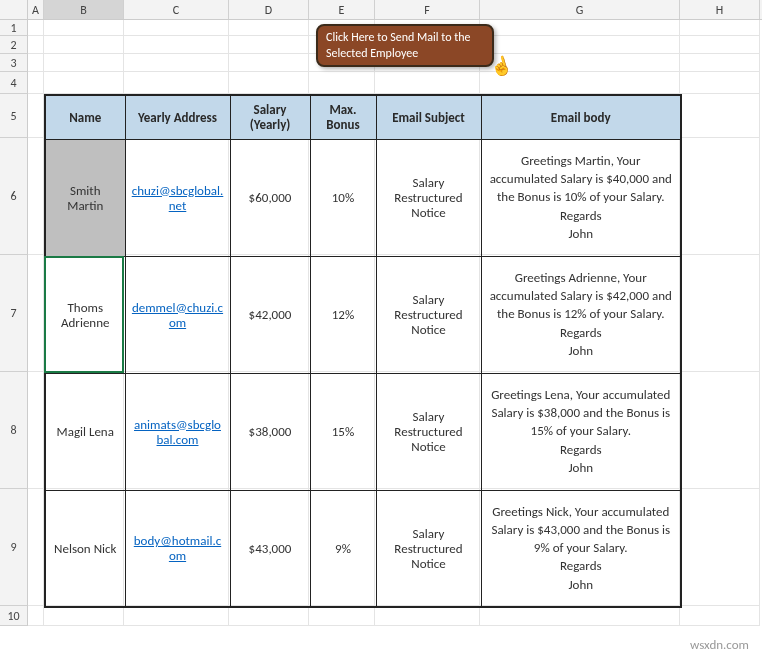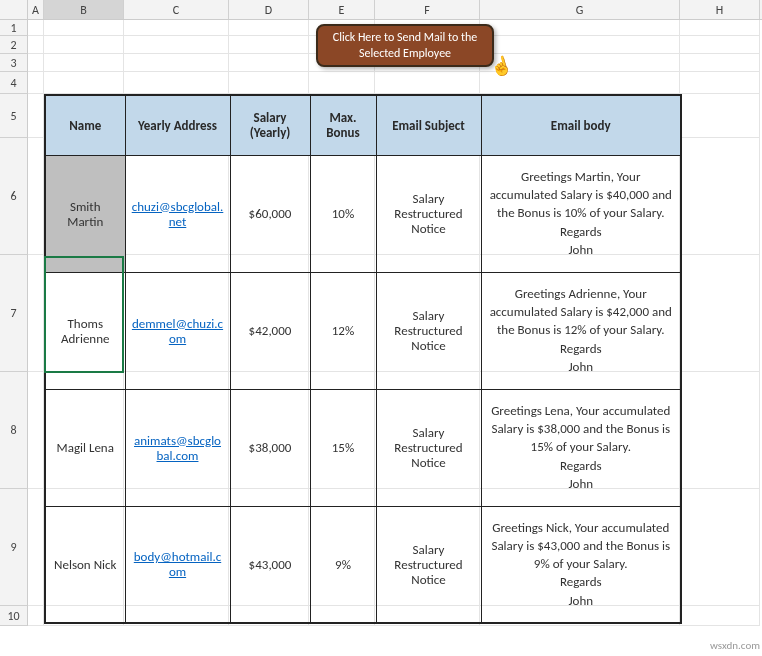--- a/index.html
+++ b/index.html
@@ -91,21 +91,21 @@
     width: 178px; height: 43px;
     background: #8b4726;
     border: 2px solid #3b2a1a;
     border-radius: 8px;
     color: #fff;
     font-size: 12px;
     line-height: 1.3;
     display: flex;
     align-items: center;
     justify-content: center;
-    text-align: center;
+    text-align: left;
     padding: 4px 8px;
     box-shadow: 2px 2px 4px rgba(0,0,0,0.3);
     cursor: pointer;
   }
   .cursor-hand {
     position: absolute;
     left: 490px; top: 56px;
     font-size: 18px;
     transform: rotate(-15deg);
   }
@@ -121,21 +121,21 @@
   .data-table th, .data-table td {
     border: 1px solid #222;
     text-align: center;
     vertical-align: middle;
     padding: 4px 6px;
     font-size: 13px;
   }
   .data-table thead th {
     background: #c2d8ea;
     font-weight: bold;
-    height: 60px;
+    height: 44px;
     color: #2a2a2a;
   }
   .data-table tbody td { height: 117px; }
   .data-table .wB { width: 80px; }
   .data-table .wC { width: 105px; }
   .data-table .wD { width: 80px; }
   .data-table .wE { width: 66px; }
   .data-table .wF { width: 105px; }
   .data-table .wG { width: 200px; }
   .data-table a { color: #0563c1; word-break: break-all; }
@@ -147,22 +147,22 @@
   .active-outline {
     position: absolute;
     border: 2px solid #1a7a45;
     pointer-events: none;
     z-index: 50;
   }
   .data-table { border: 2px solid #222; }
 
   .watermark {
     position: absolute;
-    right: 2px; bottom: 4px;
-    font-size: 11px;
+    right: 13px; bottom: 4px;
+    font-size: 13px;
     color: #999;
   }
 </style>
 </head>
 <body>
 
 <div class="grid">
 
   <div class="col-headers">
     <div class="corner"></div>

